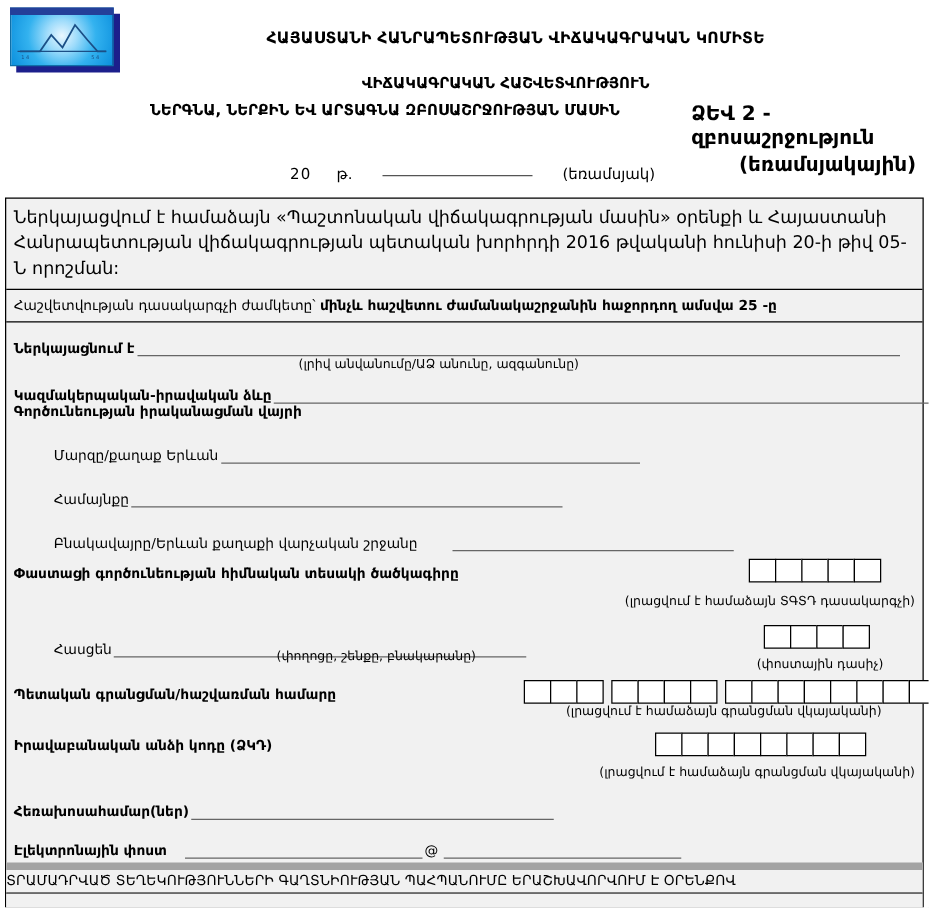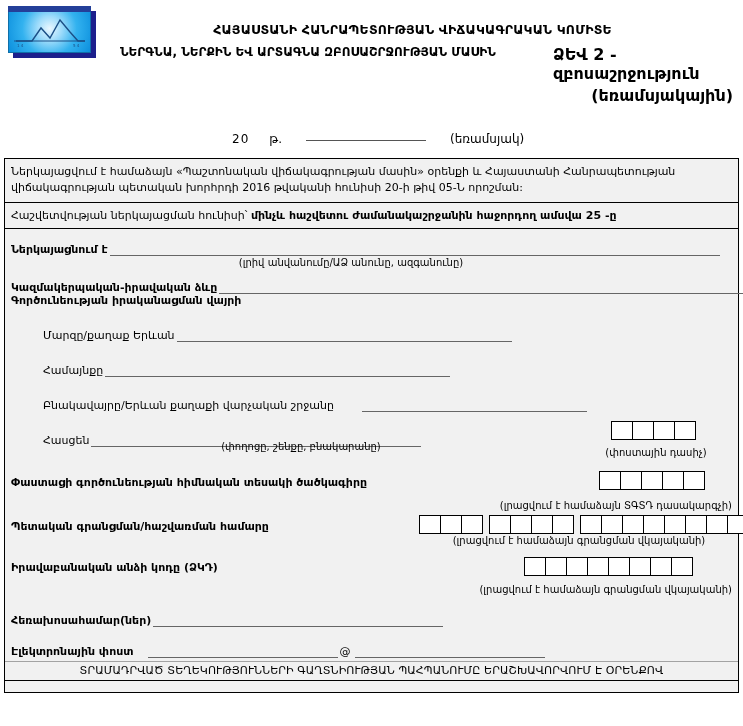--- a/index.html
+++ b/index.html
@@ -135,21 +135,21 @@
   
   .main-box {
     position: relative;
     margin: 0 4px;
     border: 1px solid #000;
     background: #f1f1f1;
     box-sizing: border-box;
   }
   .legal-note {
     padding: 5px 6px 6px 6px;
-    font-size: 11px;
+    font-size: 14px;
     line-height: 1.45;
   }
   .hr-black { border-top: 1px solid #000; }
 
   .deadline {
     padding: 6px 6px 6px 6px;
     font-size: 11px;
   }
   .deadline b { font-weight: bold; }
 
@@ -185,23 +185,23 @@
     border: 1px solid #000;
     background: #ffffff;
     box-sizing: border-box;
     margin-left: -1px;
   }
   .boxes .cell:first-child { margin-left: 0; }
   .boxgroup { display: flex; gap: 6px; }
 
   
   .conf-banner {
-    border-top: 1px solid #a3a3a3;
+    border-top: 6px solid #a3a3a3;
     border-bottom: 1px solid #000;
-    text-align: center;
+    text-align: left;
     font-size: 11px;
     padding: 2px 0 3px 0;
     letter-spacing: .1px;
     background: #f1f1f1;
   }
   .penalty {
     font-size: 11px;
     line-height: 1.5;
     padding: 5px 6px 6px 6px;
     text-align: justify;
@@ -222,20 +222,21 @@
       <svg width="83" height="47" viewBox="0 0 83 47">
         <line x1="6" y1="35" x2="77" y2="35" stroke="#1b4f86" stroke-width="1"></line>
         <polyline points="8,35 24,35 33,22 42,32 52,14 62,26 70,35 77,35" fill="none" stroke="#1b4f86" stroke-width="1.4"></polyline>
         <text x="9" y="41" font-size="4" fill="#1b4f86" font-family="DejaVu Sans, sans-serif">1 4</text>
         <text x="65" y="41" font-size="4" fill="#1b4f86" font-family="DejaVu Sans, sans-serif">5 4</text>
       </svg>
     </div>
 
     <div class="title-block">
       <div class="main-title">ՀԱՅԱՍՏԱՆԻ ՀԱՆՐԱՊԵՏՈՒԹՅԱՆ ՎԻՃԱԿԱԳՐԱԿԱՆ ԿՈՄԻՏԵ</div>
+      <div class="sub-title-1">ՎԻՃԱԿԱԳՐԱԿԱՆ ՀԱՇՎԵՏՎՈՒԹՅՈՒՆ</div>
       <div class="row-subtitle2">
         <div class="sub-title-2">ՆԵՐԳՆԱ, ՆԵՐՔԻՆ ԵՎ ԱՐՏԱԳՆԱ ԶԲՈՍԱՇՐՋՈՒԹՅԱՆ ՄԱՍԻՆ</div>
         <div class="form-no">
           <span>ՁԵՎ 2 - զբոսաշրջություն</span>
           <span class="second">(եռամսյակային)</span>
         </div>
       </div>
     </div>
   </div>
 
@@ -248,21 +249,21 @@
     </div>
   </div>
 
   <div class="main-box">
 
     <div class="legal-note">Ներկայացվում է համաձայն «Պաշտոնական վիճակագրության մասին»  օրենքի և Հայաստանի Հանրապետության վիճակագրության պետական խորհրդի 2016 թվականի հունիսի 20-ի թիվ 05-Ն որոշման:</div>
 
     <div class="hr-black"></div>
 
     <div class="deadline">
-      <span>Հաշվետվության ներկայացման հունիսի՝ </span><b>մինչև հաշվետու ժամանակաշրջանին հաջորդող ամսվա 25 -ը</b>
+      <span>Հաշվետվության դասակարգչի ժամկետը՝ </span><b>մինչև հաշվետու ժամանակաշրջանին հաջորդող ամսվա 25 -ը</b>
     </div>
 
     <div class="hr-black"></div>
 
     <div class="form-body">
 
       <div class="frow" style="margin-top:5px;">
         <span class="lbl">Ներկայացնում է</span>
         <span class="fill" style="width:610px;"></span>
       </div>
@@ -281,50 +282,50 @@
       </div>
 
       <div class="frow indent" style="margin-top:13px;">
         <span class="lbl-reg">Համայնքը</span>
         <span class="fill" style="width:345px;"></span>
       </div>
 
       <div class="frow indent" style="margin-top:13px;gap:26px;">
         <span class="lbl-reg">Բնակավայրը/Երևան քաղաքի վարչական շրջանը</span>
         <span class="fill" style="width:225px;"></span>
+      </div>
+
+      <div style="position:relative;height:44px;margin-top:6px;">
+        <span class="lbl" style="position:absolute;left:0;top:5px;">Փաստացի գործունեության հիմնական տեսակի ծածկագիրը</span>
+        <div class="boxes" style="position:absolute;left:588px;top:0;">
+            <div class="cell"></div>
+            <div class="cell"></div>
+            <div class="cell"></div>
+            <div class="cell"></div>
+            <div class="cell"></div>
+          </div>
+        <div class="hint" style="position:absolute;right:0;top:29px;width:340px;text-align:right;">(լրացվում է համաձայն ՏԳՏԴ դասակարգչի)</div>
       </div>
 
       <div style="position:relative;height:40px;margin-top:13px;">
         <div class="frow indent" style="position:absolute;left:0;top:0;">
           <span class="lbl-reg">Հասցեն</span>
           <span class="fill" style="width:330px;"></span>
         </div>
         <div class="hint" style="position:absolute;left:140px;top:16px;width:300px;">(փողոցը, շենքը, բնակարանը)</div>
 
         <div class="boxes" style="position:absolute;left:600px;top:-4px;">
             <div class="cell"></div>
             <div class="cell"></div>
             <div class="cell"></div>
             <div class="cell"></div>
           </div>
         <div class="hint" style="position:absolute;left:560px;top:22px;width:170px;">(փոստային դասիչ)</div>
       </div>
 
-      <div style="position:relative;height:44px;margin-top:6px;">
-        <span class="lbl" style="position:absolute;left:0;top:5px;">Փաստացի գործունեության հիմնական տեսակի ծածկագիրը</span>
-        <div class="boxes" style="position:absolute;left:588px;top:0;">
-            <div class="cell"></div>
-            <div class="cell"></div>
-            <div class="cell"></div>
-            <div class="cell"></div>
-            <div class="cell"></div>
-          </div>
-        <div class="hint" style="position:absolute;right:0;top:29px;width:340px;text-align:right;">(լրացվում է համաձայն ՏԳՏԴ դասակարգչի)</div>
-      </div>
-
       <div style="position:relative;height:38px;margin-top:0;">
         <span class="lbl" style="position:absolute;left:0;top:5px;">Պետական գրանցման/հաշվառման համարը</span>
         <div class="boxgroup" style="position:absolute;left:408px;top:0;">
           <div class="boxes">
               <div class="cell"></div>
               <div class="cell"></div>
               <div class="cell"></div>
             </div>
           <div class="boxes">
               <div class="cell"></div>

